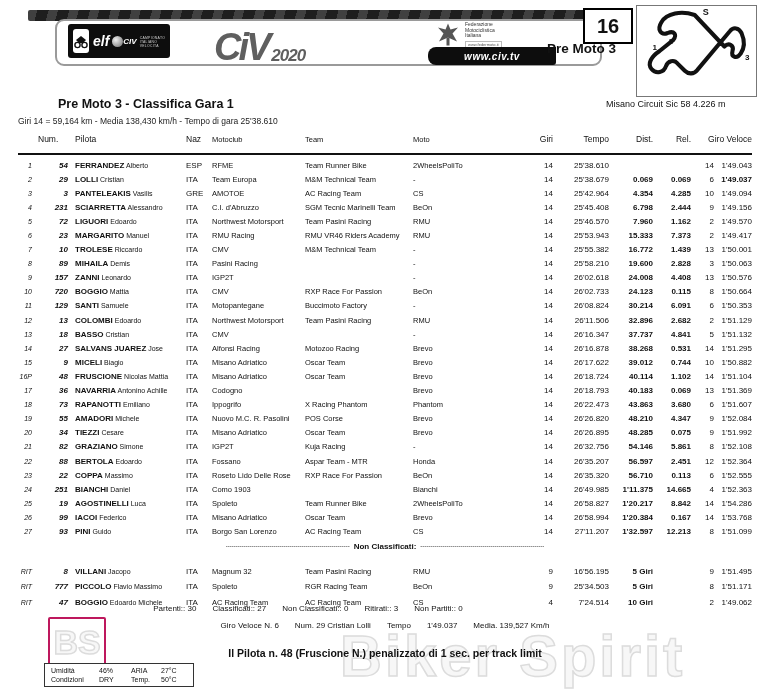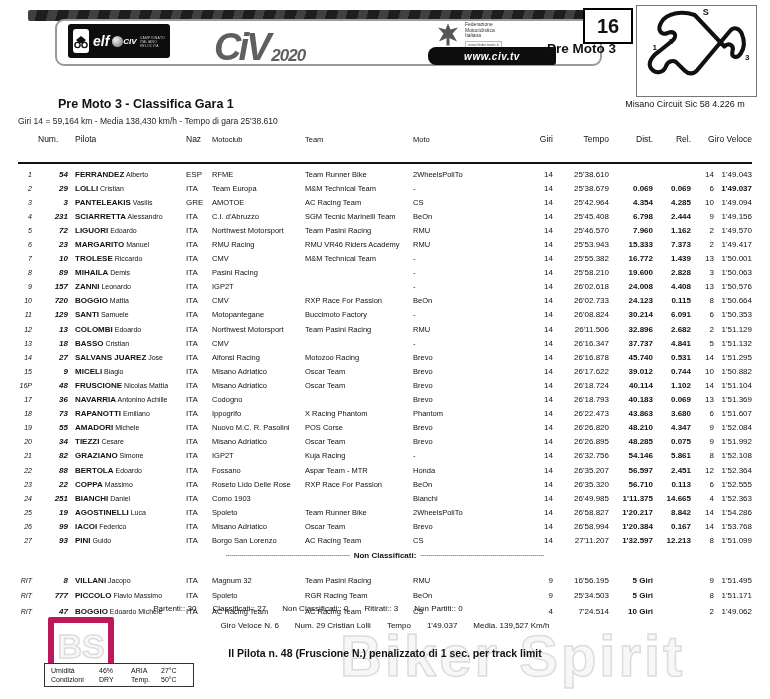--- a/index.html
+++ b/index.html
@@ -1,20 +1,20 @@
 <!DOCTYPE html>
 <html><head>
 <meta charset="utf-8">
 <style>
   html,body{margin:0;padding:0;background:#fff;}
   .page{position:relative;width:770px;height:699px;background:#fff;overflow:hidden;
         font-family:"Liberation Sans",sans-serif;color:#111;}
 
   
-  .wm-bs{position:absolute;left:48px;top:617px;width:54px;height:46px;border:6px solid #be185d;
+  .wm-bs{position:absolute;left:48px;top:617px;width:54px;height:46px;border:2px solid #be185d;
          border-radius:2px;display:flex;align-items:center;justify-content:center;
          font-size:34px;font-weight:bold;color:#f7f7f7;-webkit-text-stroke:1.5px #dcdcdc;}
   .wm-spirit{position:absolute;left:340px;top:622px;font-size:58px;font-weight:bold;white-space:nowrap;
          color:#f7f7f7;-webkit-text-stroke:1.5px #dcdcdc;letter-spacing:3px;}
 
   
   .topbar{position:absolute;left:28px;top:10px;width:572px;height:11px;border-radius:2px;background:#2c2c2c;
           background-image:repeating-linear-gradient(105deg,#404040 0 9px,#1e1e1e 9px 20px);}
   .banner{position:absolute;left:55px;top:19px;width:543px;height:43px;background:#fff;
           border:2px solid #9a9a9a;border-radius:9px;}
@@ -45,32 +45,32 @@
          display:flex;align-items:center;justify-content:center;letter-spacing:.5px;}
 
   .race-number-box{position:absolute;left:583px;top:8px;width:46px;height:32px;background:#fff;
          border:2.5px solid #000;display:flex;align-items:center;justify-content:center;
          font-size:20px;font-weight:bold;}
   .category-label{position:absolute;left:522px;top:41px;width:94px;text-align:right;
          font-size:13.5px;font-weight:bold;}
 
   .map-box{position:absolute;left:636px;top:5px;width:119px;height:90px;border:1px solid #777;background:#fff;}
   .map-box svg{width:100%;height:100%;}
-  .map-caption{position:absolute;left:606px;top:99px;width:158px;text-align:center;font-size:9px;}
+  .map-caption{position:absolute;left:606px;top:99px;width:158px;text-align:left;font-size:9px;}
 
   
   .race-title{position:absolute;left:18px;top:73px;font-size:15px;font-weight:bold;}
   .race-subtitle{position:absolute;left:18px;top:97px;font-size:12.5px;font-weight:bold;margin-left:40px;}
   .race-info{position:absolute;left:18px;top:116px;font-size:8.5px;color:#222;}
 
   
   .tablewrap{position:absolute;left:18px;top:130px;width:734px;}
   .trow{display:grid;grid-template-columns:14px 36px 112px 32px 93px 108px 96px 44px 56px 44px 38px 23px 38px;
         height:14.1px;align-items:center;font-size:8px;}
-  .thead{height:14px;border-bottom:2.5px solid #111;font-size:8.5px;align-items:end;padding-bottom:18px;margin-bottom:3px;}
+  .thead{height:14px;border-bottom:2.5px solid #111;font-size:8.5px;align-items:end;padding-bottom:9px;margin-bottom:3px;}
   .thead span{font-weight:normal;font-style:normal;}
   .thead .c-num{text-align:left;padding-left:6px;}
   .c-gvhdr{grid-column:span 2;text-align:right;white-space:nowrap;}
   .c-pos{font-style:italic;font-size:7px;text-align:right;}
   .c-num{font-weight:bold;text-align:right;font-style:italic;}
   .c-pilota{padding-left:7px;white-space:nowrap;}
   .surname{font-weight:bold;font-size:8px;}
   .given{font-size:7px;}
   .c-naz{padding-left:6px;}
   .c-motoclub,.c-team,.c-moto{white-space:nowrap;font-size:7.5px;}
@@ -381,21 +381,21 @@
         <div class="trow">
           <span class="c-pos">14</span>
           <span class="c-num">27</span>
           <span class="c-pilota"><span class="surname">SALVANS JUAREZ</span><span class="given"> Jose</span></span>
           <span class="c-naz">ITA</span>
           <span class="c-motoclub">Alfonsi Racing</span>
           <span class="c-team">Motozoo Racing</span>
           <span class="c-moto">Brevo</span>
           <span class="c-giri">14</span>
           <span class="c-tempo">26'16.878</span>
-          <span class="c-dist">45.740</span>
+          <span class="c-dist">38.268</span>
           <span class="c-rel">0.531</span>
           <span class="c-gvlap">14</span>
           <span class="c-gvtime">1'51.295</span>
         </div>
         <div class="trow">
           <span class="c-pos">15</span>
           <span class="c-num">9</span>
           <span class="c-pilota"><span class="surname">MICELI</span><span class="given"> Biagio</span></span>
           <span class="c-naz">ITA</span>
           <span class="c-motoclub">Misano Adriatico</span>

